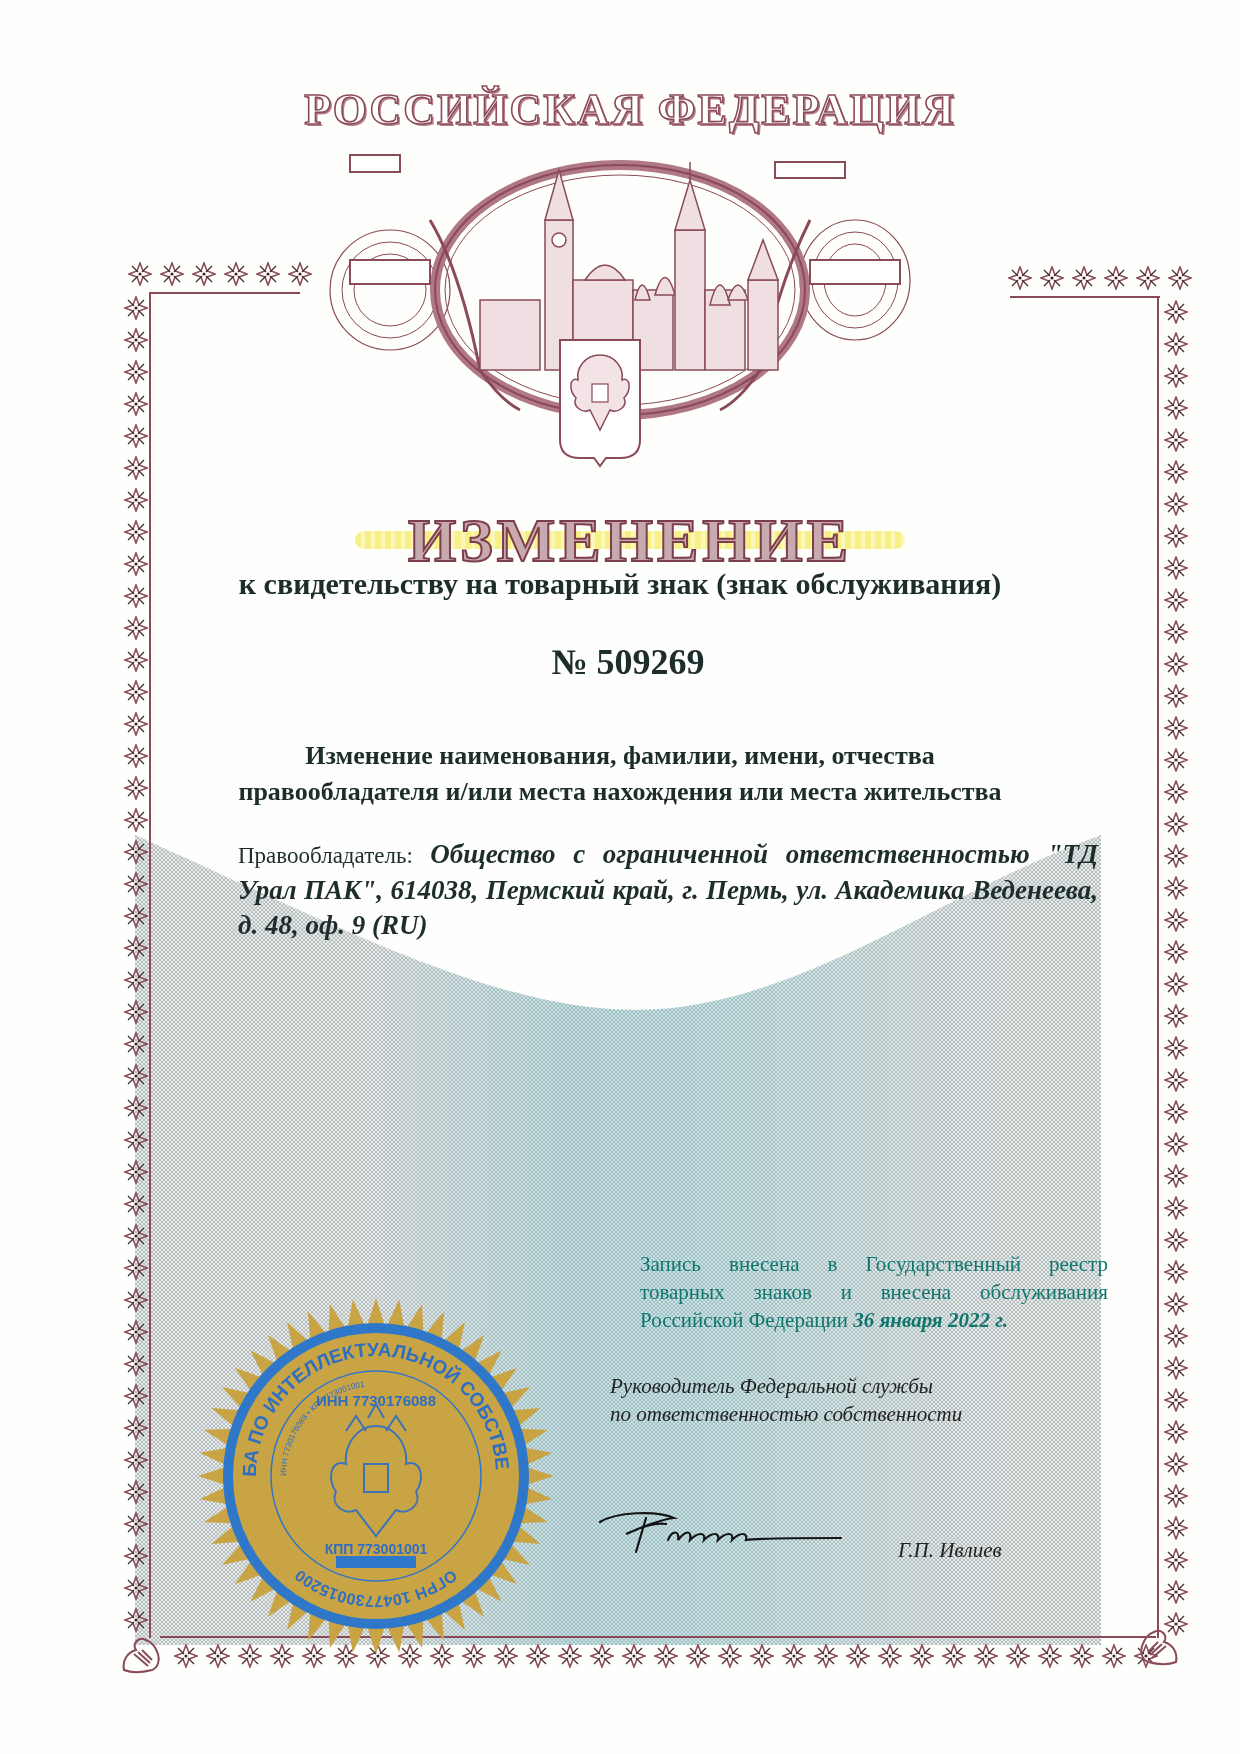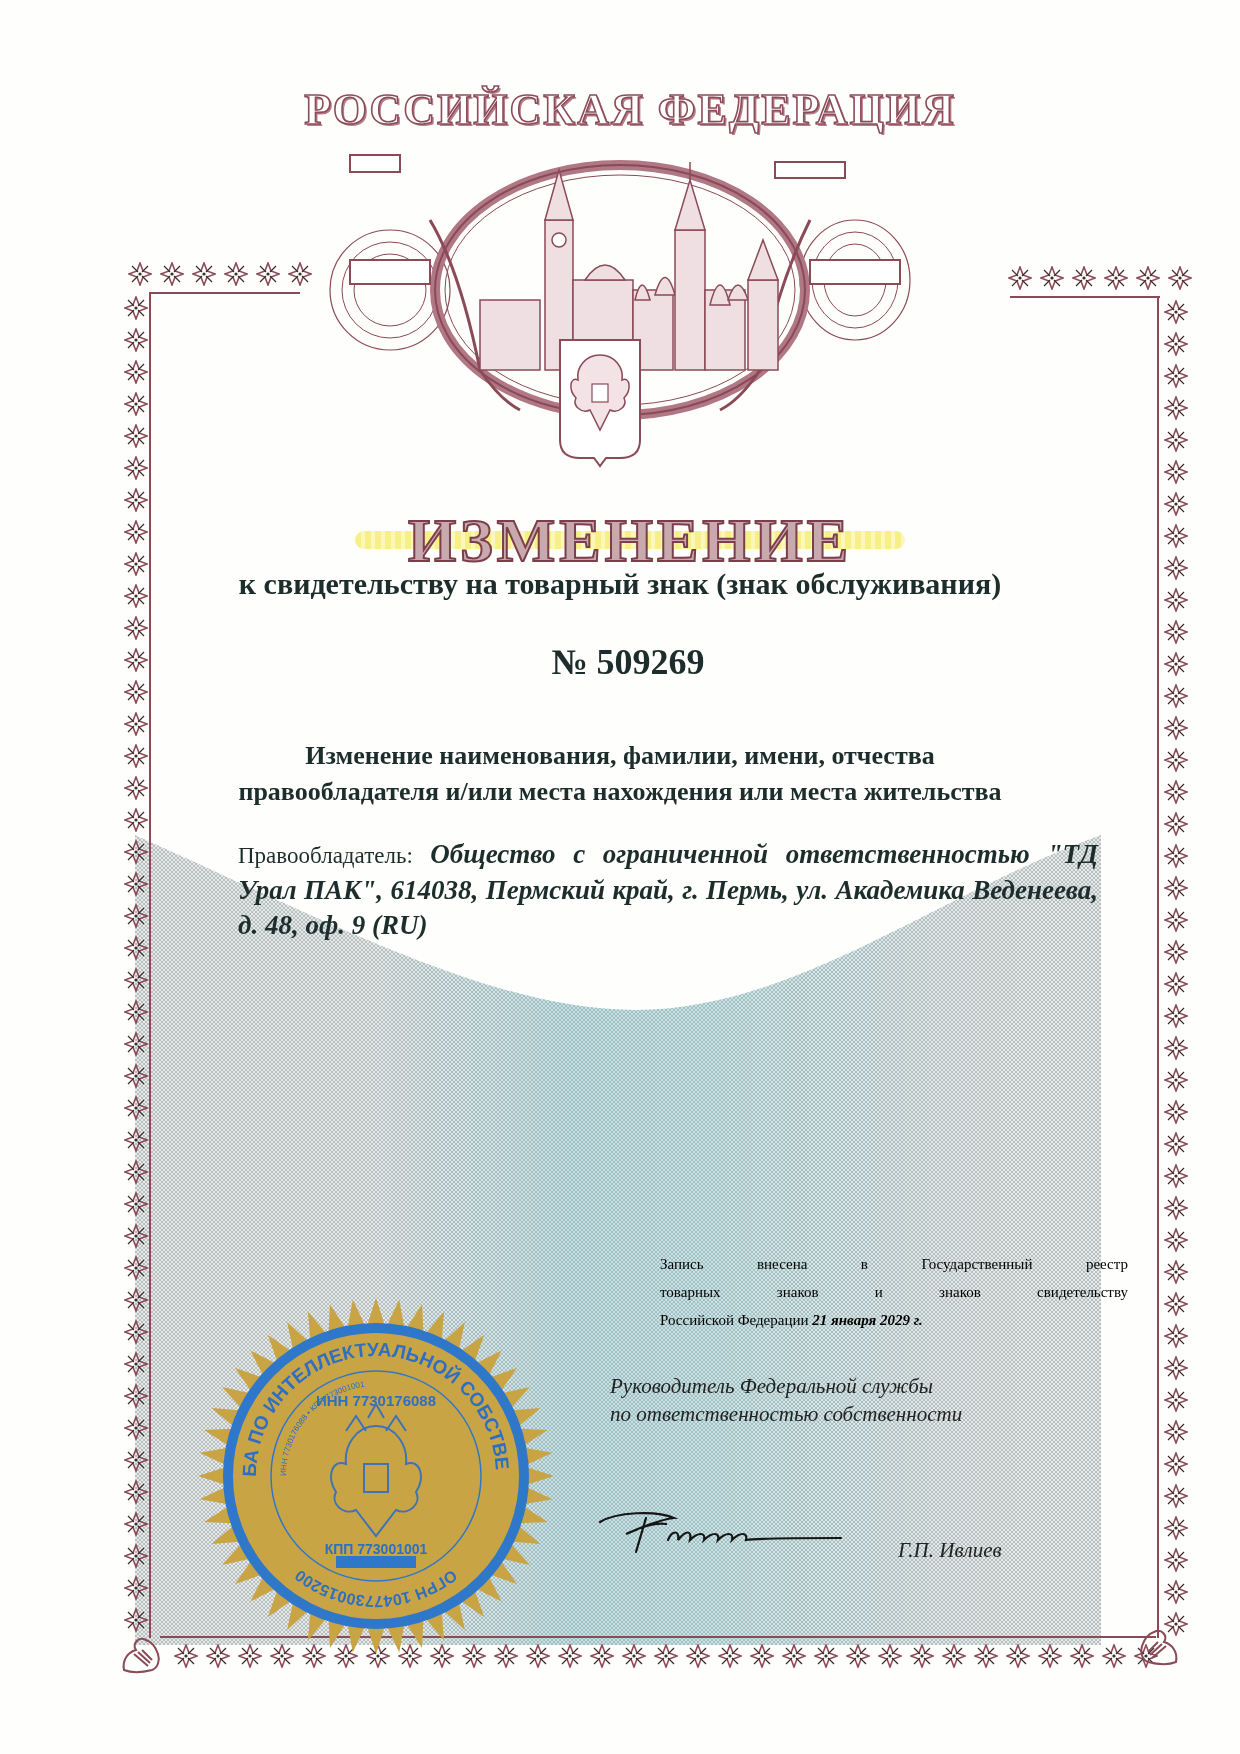--- a/index.html
+++ b/index.html
@@ -23,21 +23,21 @@
   .banner{position:absolute;left:355px;top:505px;width:550px;height:70px;}
   .banner-band{position:absolute;left:0;top:26px;width:550px;height:18px;background:repeating-linear-gradient(90deg,#f6ee7a 0 6px,#fbf6b4 6px 10px);border-radius:9px;opacity:.9;}
   .banner-text{position:absolute;left:0;top:0;width:550px;text-align:center;font-family:"Liberation Serif",serif;font-weight:bold;font-size:62px;letter-spacing:4px;line-height:70px;color:#c8a9ad;
     -webkit-text-stroke:2px #7c3e4b;}
   .subtitle{position:absolute;left:150px;top:564px;width:940px;text-align:center;font-family:"Liberation Serif",serif;font-weight:bold;font-size:30px;color:#1d2d2b;line-height:40px;}
   .number{position:absolute;left:150px;top:640px;width:940px;text-align:center;font-weight:bold;font-size:36px;color:#1d2d2b;line-height:44px;padding-left:8px;}
   .change-type{position:absolute;left:200px;top:738px;width:840px;text-align:center;font-weight:bold;font-size:26px;color:#1d2d2b;line-height:36px;}
   .holder{position:absolute;left:238px;top:837px;width:860px;font-size:26px;line-height:34px;color:#1d2d2b;text-align:justify;text-align-last:left;}
   .holder .lbl{font-size:23px;font-weight:normal;}
   .holder .val{font-style:italic;font-weight:bold;font-size:27px;}
-  .registry{position:absolute;left:660px;top:1250px;width:468px;font-size:15px;line-height:28px;color:#000000;text-align:justify;text-align-last:justify;}
+  .registry{position:absolute;left:640px;top:1250px;width:468px;font-size:21px;line-height:28px;color:#0f766e;text-align:justify;text-align-last:justify;}
   .registry .last{text-align-last:left;}
   .registry .date{font-weight:bold;font-style:italic;}
   .head-title{position:absolute;left:610px;top:1372px;width:460px;font-style:italic;font-size:21px;line-height:28px;color:#222;}
   .signature{position:absolute;left:596px;top:1500px;width:260px;height:60px;}
   .signer{position:absolute;left:898px;top:1514px;font-style:italic;font-size:21px;color:#222;margin-top:24px;}
   .seal{position:absolute;left:196px;top:1296px;width:360px;height:360px;}
   .corner{position:absolute;width:48px;height:48px;}
 </style>
 </head>
 <body>
@@ -1051,24 +1051,24 @@
     <div>правообладателя и/или места нахождения или места жительства</div>
   </div>
 
   <div class="holder">
     <span class="lbl">Правообладатель:</span>
     <span class="val">Общество с ограниченной ответственностью "ТД Урал ПАК", 614038, Пермский край, г. Пермь, ул. Академика Веденеева, д. 48, оф. 9 (RU)</span>
   </div>
 
   <div class="registry">
     <div>Запись внесена в Государственный реестр</div>
-    <div>товарных знаков и знаков свидетельству</div>
+    <div>товарных знаков и внесена обслуживания</div>
     <div class="last">
       <span>Российской Федерации</span>
-      <span class="date">21 января 2029 г.</span>
+      <span class="date">36 января 2022 г.</span>
     </div>
   </div>
 
   <div class="head-title">
     <div>Руководитель Федеральной службы</div>
     <div>по ответственностью собственности</div>
   </div>
 
   <svg class="signature" viewBox="0 0 260 60">
     <path d="M4,22 C20,12 60,10 78,18 C60,20 40,30 30,34 C42,28 60,22 70,24 M50,18 L40,52 M72,40 C76,30 84,30 82,40 C90,30 96,30 94,40 C102,32 110,32 108,40 C116,32 124,32 122,40 C130,32 138,32 136,40 C144,32 152,32 150,40 C160,38 200,38 245,38" fill="none" stroke="#151515" stroke-width="2.2" stroke-linecap="round"></path>

